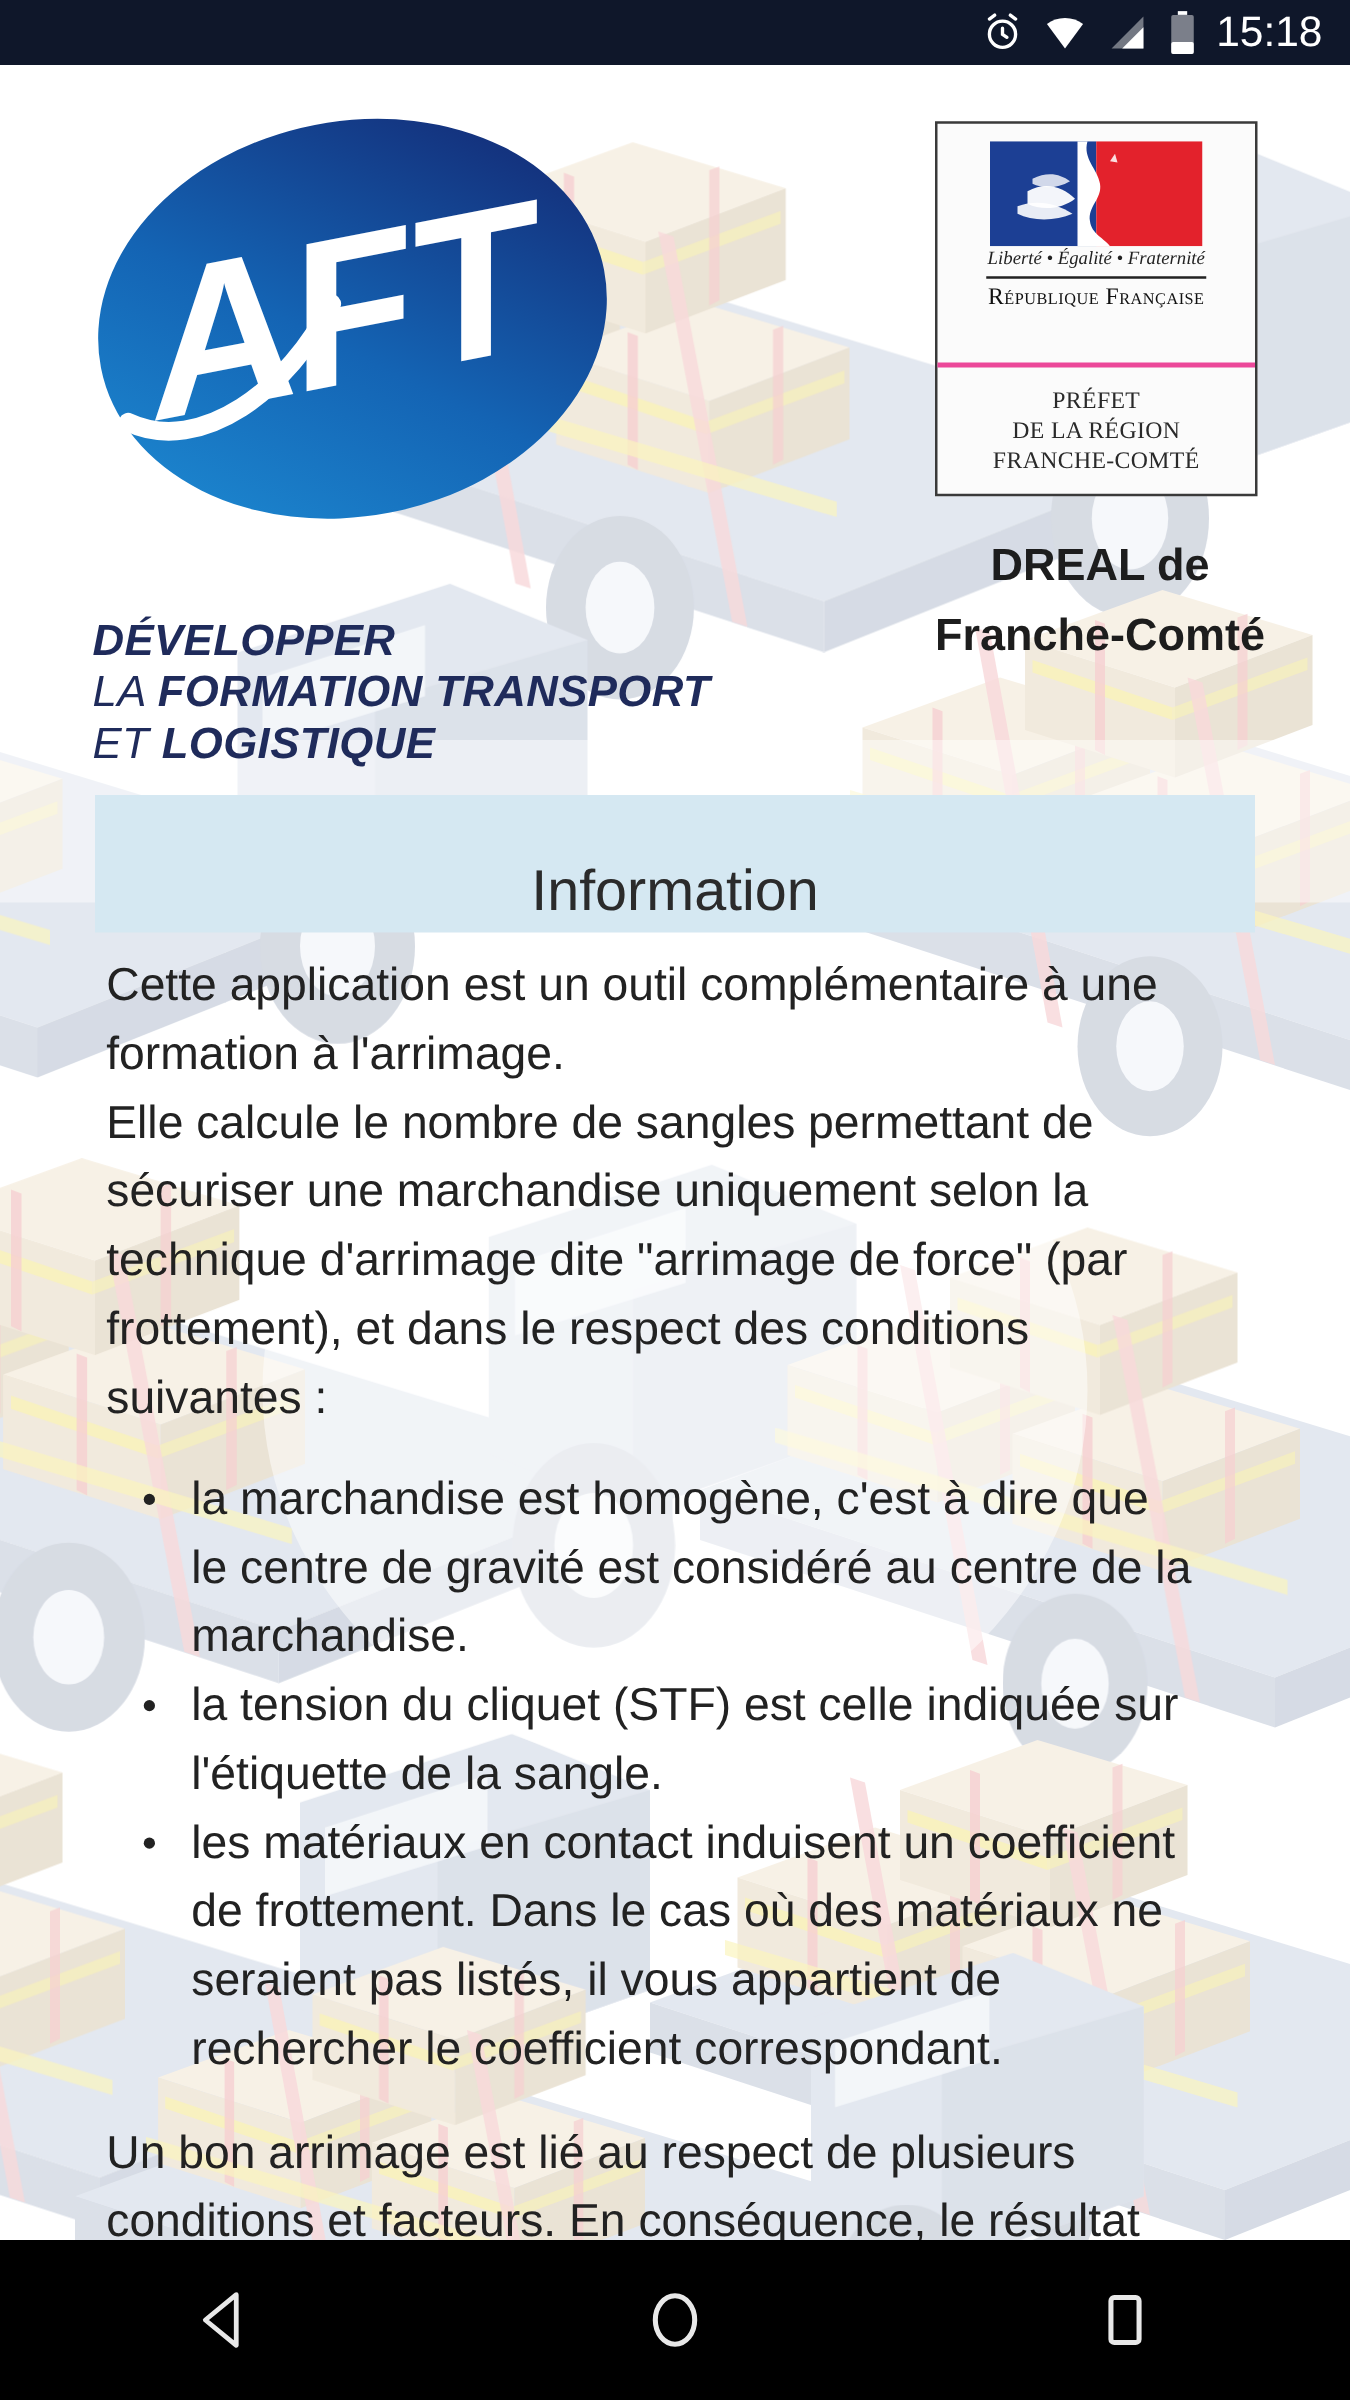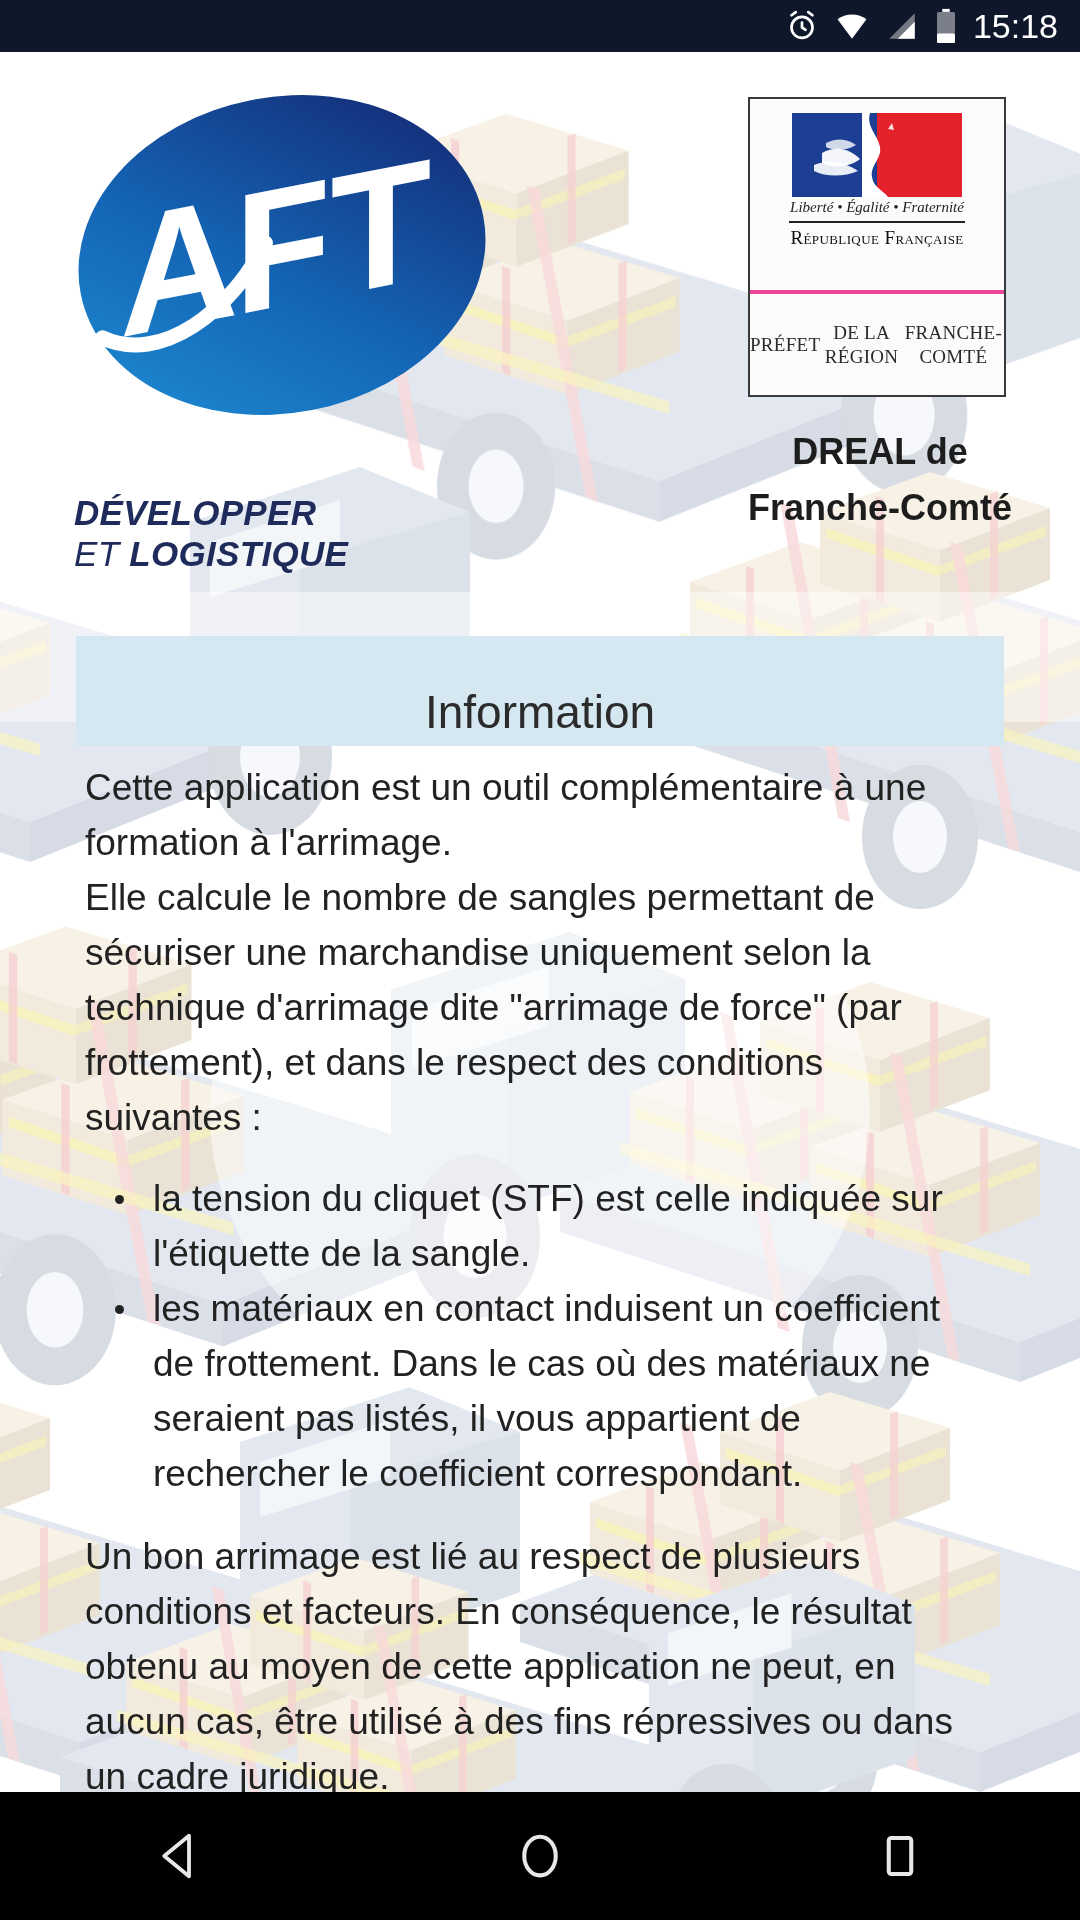--- a/index.html
+++ b/index.html
@@ -47,21 +47,21 @@
     font-family:"Liberation Serif", serif; font-style:italic; font-size:15px;
     color:#222; white-space:nowrap;
   }
   .devise-rule{ position:absolute; left:50%; top:122px; transform:translateX(-50%); width:176px; height:2px; background:#222; }
   .rf{
     position:absolute; left:50%; top:128px; transform:translateX(-50%);
     font-family:"Liberation Serif", serif; font-size:19px; font-variant:small-caps;
     color:#111; white-space:nowrap; letter-spacing:0.4px;
   }
   .dreal-bottom{
-    height:101px; display:flex; align-items:center; justify-content:center;
+    height:101px; display:flex; flex-direction:column; align-items:center; justify-content:center;
     font-family:"Liberation Serif", serif; font-size:19px; color:#2a2a2a; line-height:24px;
     text-align:center; letter-spacing:0.3px;
   }
   .dreal-label{
     position:absolute; left:700px; top:372px; width:360px;
     text-align:center; font-weight:bold; font-size:36px; color:#1d1d1d; line-height:56px;
   }
 
   
   .info-bar{
@@ -217,20 +217,21 @@
         <ellipse cx="210" cy="165" rx="205" ry="158" fill="url(#aftgrad)" transform="rotate(-11 210 165)"></ellipse>
         <g transform="rotate(-11 210 165)" fill="#ffffff">
           <text x="200" y="215" font-family="Liberation Sans, sans-serif" font-size="168" font-weight="bold" font-style="italic" text-anchor="middle" letter-spacing="-4">AFT</text>
         </g>
         <path d="M18 212 C 70 250, 150 210, 196 150" stroke="#ffffff" stroke-width="15" fill="none" stroke-linecap="round" transform="rotate(-11 210 165)"></path>
       </svg>
     </div>
 
     <div class="tagline">
       <div>DÉVELOPPER</div>
+      <div><span class="thin">LA </span><span>FORMATION TRANSPORT</span></div>
       <div><span class="thin">ET </span><span>LOGISTIQUE</span></div>
     </div>
 
     <div class="dreal-box">
       <div class="dreal-top">
         <svg class="marianne" viewBox="0 0 170 84">
           <rect x="0" y="0" width="85" height="84" fill="#1c3f94"></rect>
           <rect x="85" y="0" width="85" height="84" fill="#e3222c"></rect>
           <path d="M78 0 C 74 14, 86 22, 88 34 C 90 46, 78 52, 80 64 C 81 74, 92 78, 96 84 L 70 84 L 70 0 Z" fill="#ffffff"></path>
           <path d="M30 40 C 44 32, 58 36, 68 46 C 58 54, 42 56, 30 50 Z" fill="#ffffff" opacity="0.95"></path>
@@ -256,20 +257,21 @@
   </div>
 
   <div class="info-bar">
     <span>Information</span>
   </div>
 
   <div class="content">
     <p class="para">Cette application est un outil complémentaire à une formation à l'arrimage.</p>
     <p class="para">Elle calcule le nombre de sangles permettant de sécuriser une marchandise uniquement selon la technique d'arrimage dite "arrimage de force" (par frottement), et dans le respect des conditions suivantes :</p>
     <ul class="cond">
+      <li>la marchandise est homogène, c'est à dire que le centre de gravité est considéré au centre de la marchandise.</li>
       <li>la tension du cliquet (STF) est celle indiquée sur l'étiquette de la sangle.</li>
       <li>les matériaux en contact induisent un coefficient de frottement. Dans le cas où des matériaux ne seraient pas listés, il vous appartient de rechercher le coefficient correspondant.</li>
     </ul>
     <p class="para closing">Un bon arrimage est lié au respect de plusieurs conditions et facteurs. En conséquence, le résultat obtenu au moyen de cette application ne peut, en aucun cas, être utilisé à des fins répressives ou dans un cadre juridique.</p>
   </div>
 
   <div class="navbar">
     <div class="nav-btn">
       <svg width="54" height="54" viewBox="0 0 24 24">
         <path d="M16 3 L5 12 L16 21 Z" fill="none" stroke="#e8e8e8" stroke-width="1.7" stroke-linejoin="round"></path>

